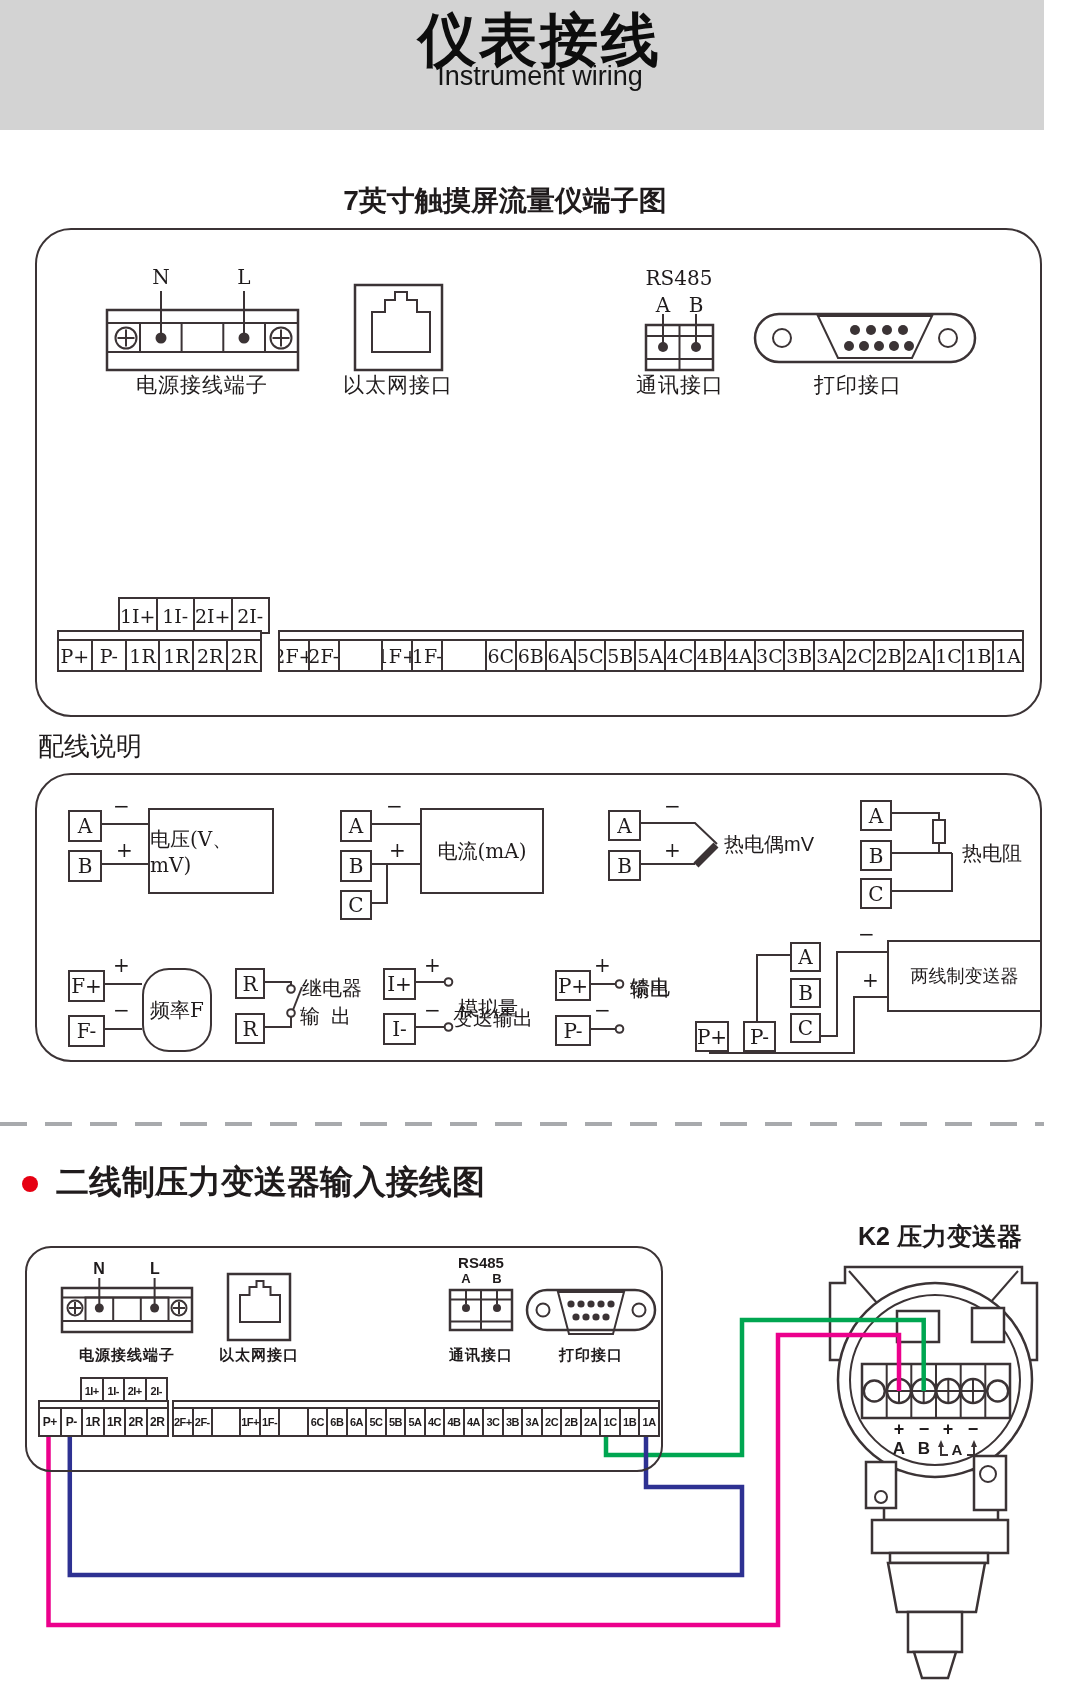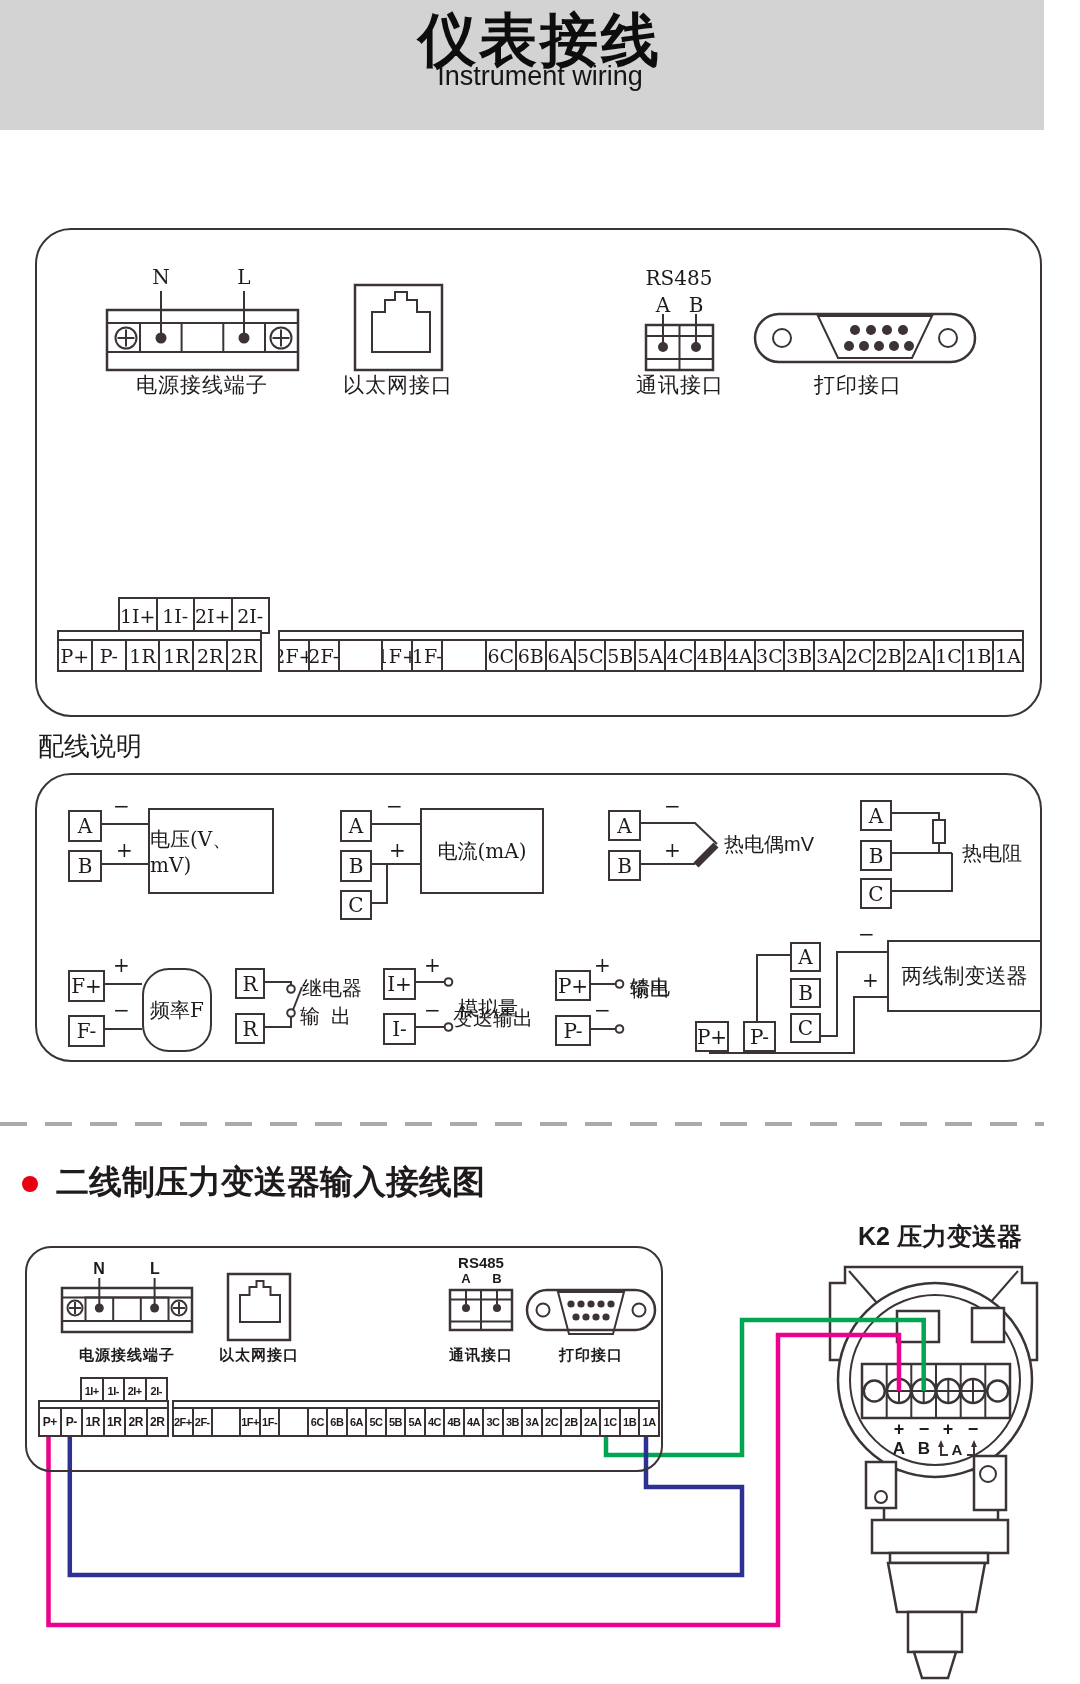--- a/index.html
+++ b/index.html
@@ -250,20 +250,21 @@
       <path class="wire" d="M48.5,1433 V1625 H778 V1335 H899 V1391" stroke="#EC008C"></path>
       <path class="wire" d="M646,1433 V1487 H742 V1575 H69.8 V1433" stroke="#2E3192"></path>
     </g>
   </svg>
 
   <div class="abs banner">
     <div class="h1">仪表接线</div>
     <div class="sub">Instrument wiring</div>
   </div>
 
+  <div class="t cx" style="left:505px;top:182px;font-size:28px;font-weight:600;">7英寸触摸屏流量仪端子图</div>
 
   <div class="box r36" style="left:35px;top:228px;width:1003px;height:485px;"></div>
 
   <div class="t cx serif s20" style="left:161px;top:265px;">N</div>
   <div class="t cx serif s20" style="left:244px;top:265px;">L</div>
   <div class="t cx cap" style="left:202px;top:371px;">电源接线端子</div>
   <div class="t cx cap" style="left:398px;top:371px;">以太网接口</div>
   <div class="t cx serif s20" style="left:679px;top:266px;">RS485</div>
   <div class="t cx serif s20" style="left:663px;top:293px;">A</div>
   <div class="t cx serif s20" style="left:696px;top:293px;">B</div>
@@ -372,21 +373,21 @@
   <div class="t s20" style="left:630px;top:974px;">馈电</div>
   <div class="t s20" style="left:630px;top:976px;">输出</div>
 
   <div class="tbox" style="left:790px;top:942px;width:27px;height:26px;">A</div>
   <div class="tbox" style="left:790px;top:978px;width:27px;height:26px;">B</div>
   <div class="tbox" style="left:790px;top:1013px;width:27px;height:26px;">C</div>
   <div class="tbox" style="left:695px;top:1021px;width:30px;height:27px;">P+</div>
   <div class="tbox" style="left:743px;top:1021px;width:29px;height:27px;">P-</div>
   <div class="t serif s20" style="left:858px;top:922px;">−</div>
   <div class="t serif s20" style="left:862px;top:968px;">+</div>
-  <div class="tbox" style="left:887px;top:940px;width:151px;height:68px;font-size:21px;">两线制变送器</div>
+  <div class="tbox" style="left:887px;top:940px;width:151px;height:68px;font-size:18px;">两线制变送器</div>
 
   <div class="bullet" style="left:22px;top:1176px;background:#E60012;" title="二线制压力变送器输入接线图"></div>
   <div class="t" style="left:56px;top:1160px;font-size:33px;font-weight:700;">二线制压力变送器输入接线图</div>
 
   <div class="box r26" style="left:25px;top:1246px;width:634px;height:222px;"></div>
 
   <div class="t cx" style="left:99px;top:1260px;font-size:16px;font-weight:700;">N</div>
   <div class="t cx" style="left:155px;top:1260px;font-size:16px;font-weight:700;">L</div>
   <div class="t cx bcap" style="left:127px;top:1346px;">电源接线端子</div>
   <div class="t cx bcap" style="left:259px;top:1346px;">以太网接口</div>

